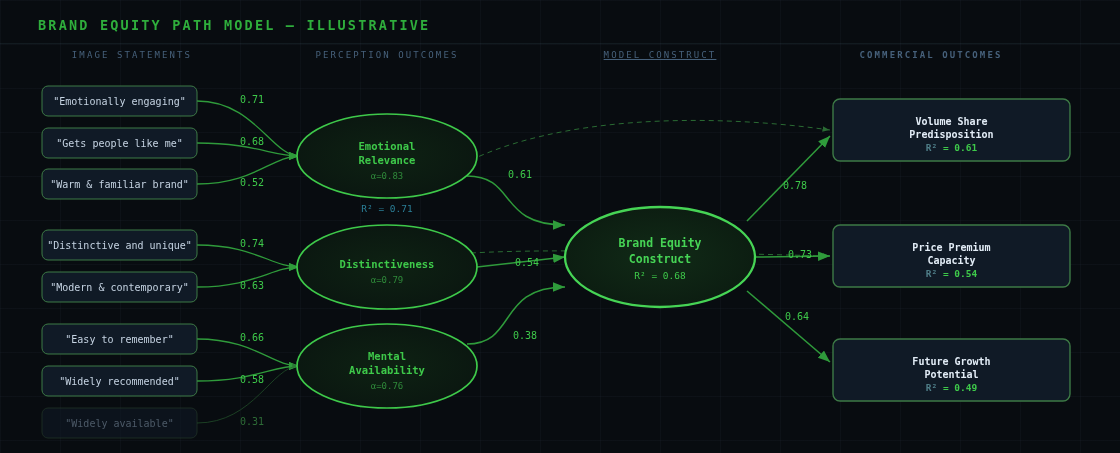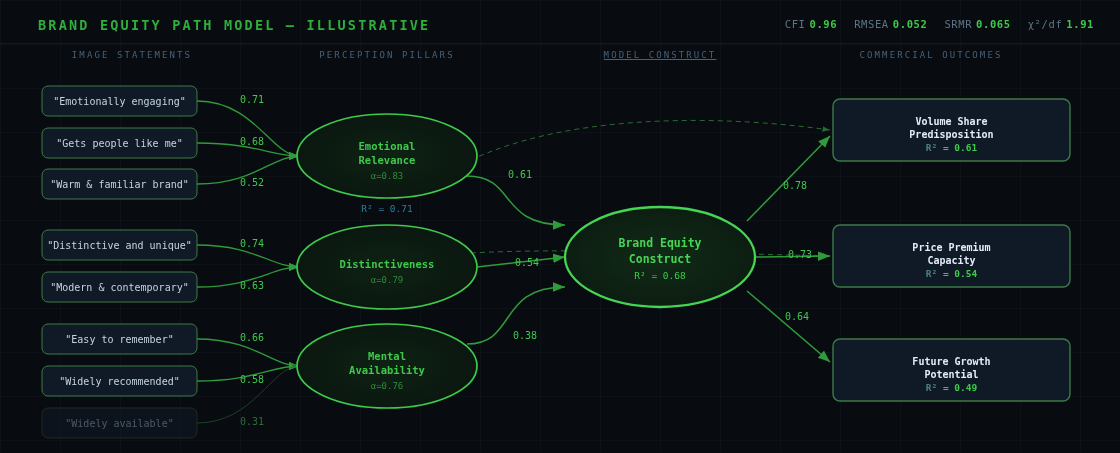--- a/index.html
+++ b/index.html
@@ -54,28 +54,27 @@
   .out-r{font-size:9.5px;fill:#3ec94a;font-weight:bold;font-family:"DejaVu Sans Mono","Liberation Mono",monospace;}
   .out-r .sup{fill:#4f7e88;}
 </style>
 </head>
 <body>
 
 <div id="grid"></div>
 
 <div id="header">
   <div id="title">BRAND EQUITY PATH MODEL — ILLUSTRATIVE</div>
-  <div id="fitstats"><span class="fs"><span class="k">CFI</span><span class="v">0.96</span></span><span class="fs"><span class="k">RMSEA</span><span class="v">0.052</span></span><span class="fs"><span class="k">SRMR</span><span class="v">0.065</span></span><span class="fs"><span class="k">χ²/df</span><span class="v">1.91</span></span></div>
 </div>
 
 <div id="colheads">
     <div class="colhead" style="left: -8px; width: 280px;">IMAGE STATEMENTS</div>
-    <div class="colhead" style="left: 247px; width: 280px;">PERCEPTION PILLARS</div>
+    <div class="colhead" style="left: 247px; width: 280px;">PERCEPTION OUTCOMES</div>
     <div class="colhead" style="left: 520px; width: 280px; text-decoration: underline;">MODEL CONSTRUCT</div>
-    <div class="colhead" style="left: 791px; width: 280px;">COMMERCIAL OUTCOMES</div>
+    <div class="colhead" style="left: 791px; width: 280px; font-weight: bold;">COMMERCIAL OUTCOMES</div>
   </div>
 
 <svg id="diagram" width="1120" height="453">
   <defs>
     <marker id="ah" markerWidth="9" markerHeight="9" refX="8" refY="3.2" orient="auto">
       <path d="M0,0 L8,3.2 L0,6.4 Z" fill="#2f9b3b"></path>
     </marker>
     <marker id="ahb" markerWidth="10" markerHeight="10" refX="8.5" refY="3.5" orient="auto">
       <path d="M0,0 L8.5,3.5 L0,7 Z" fill="#3ec94a"></path>
     </marker>

